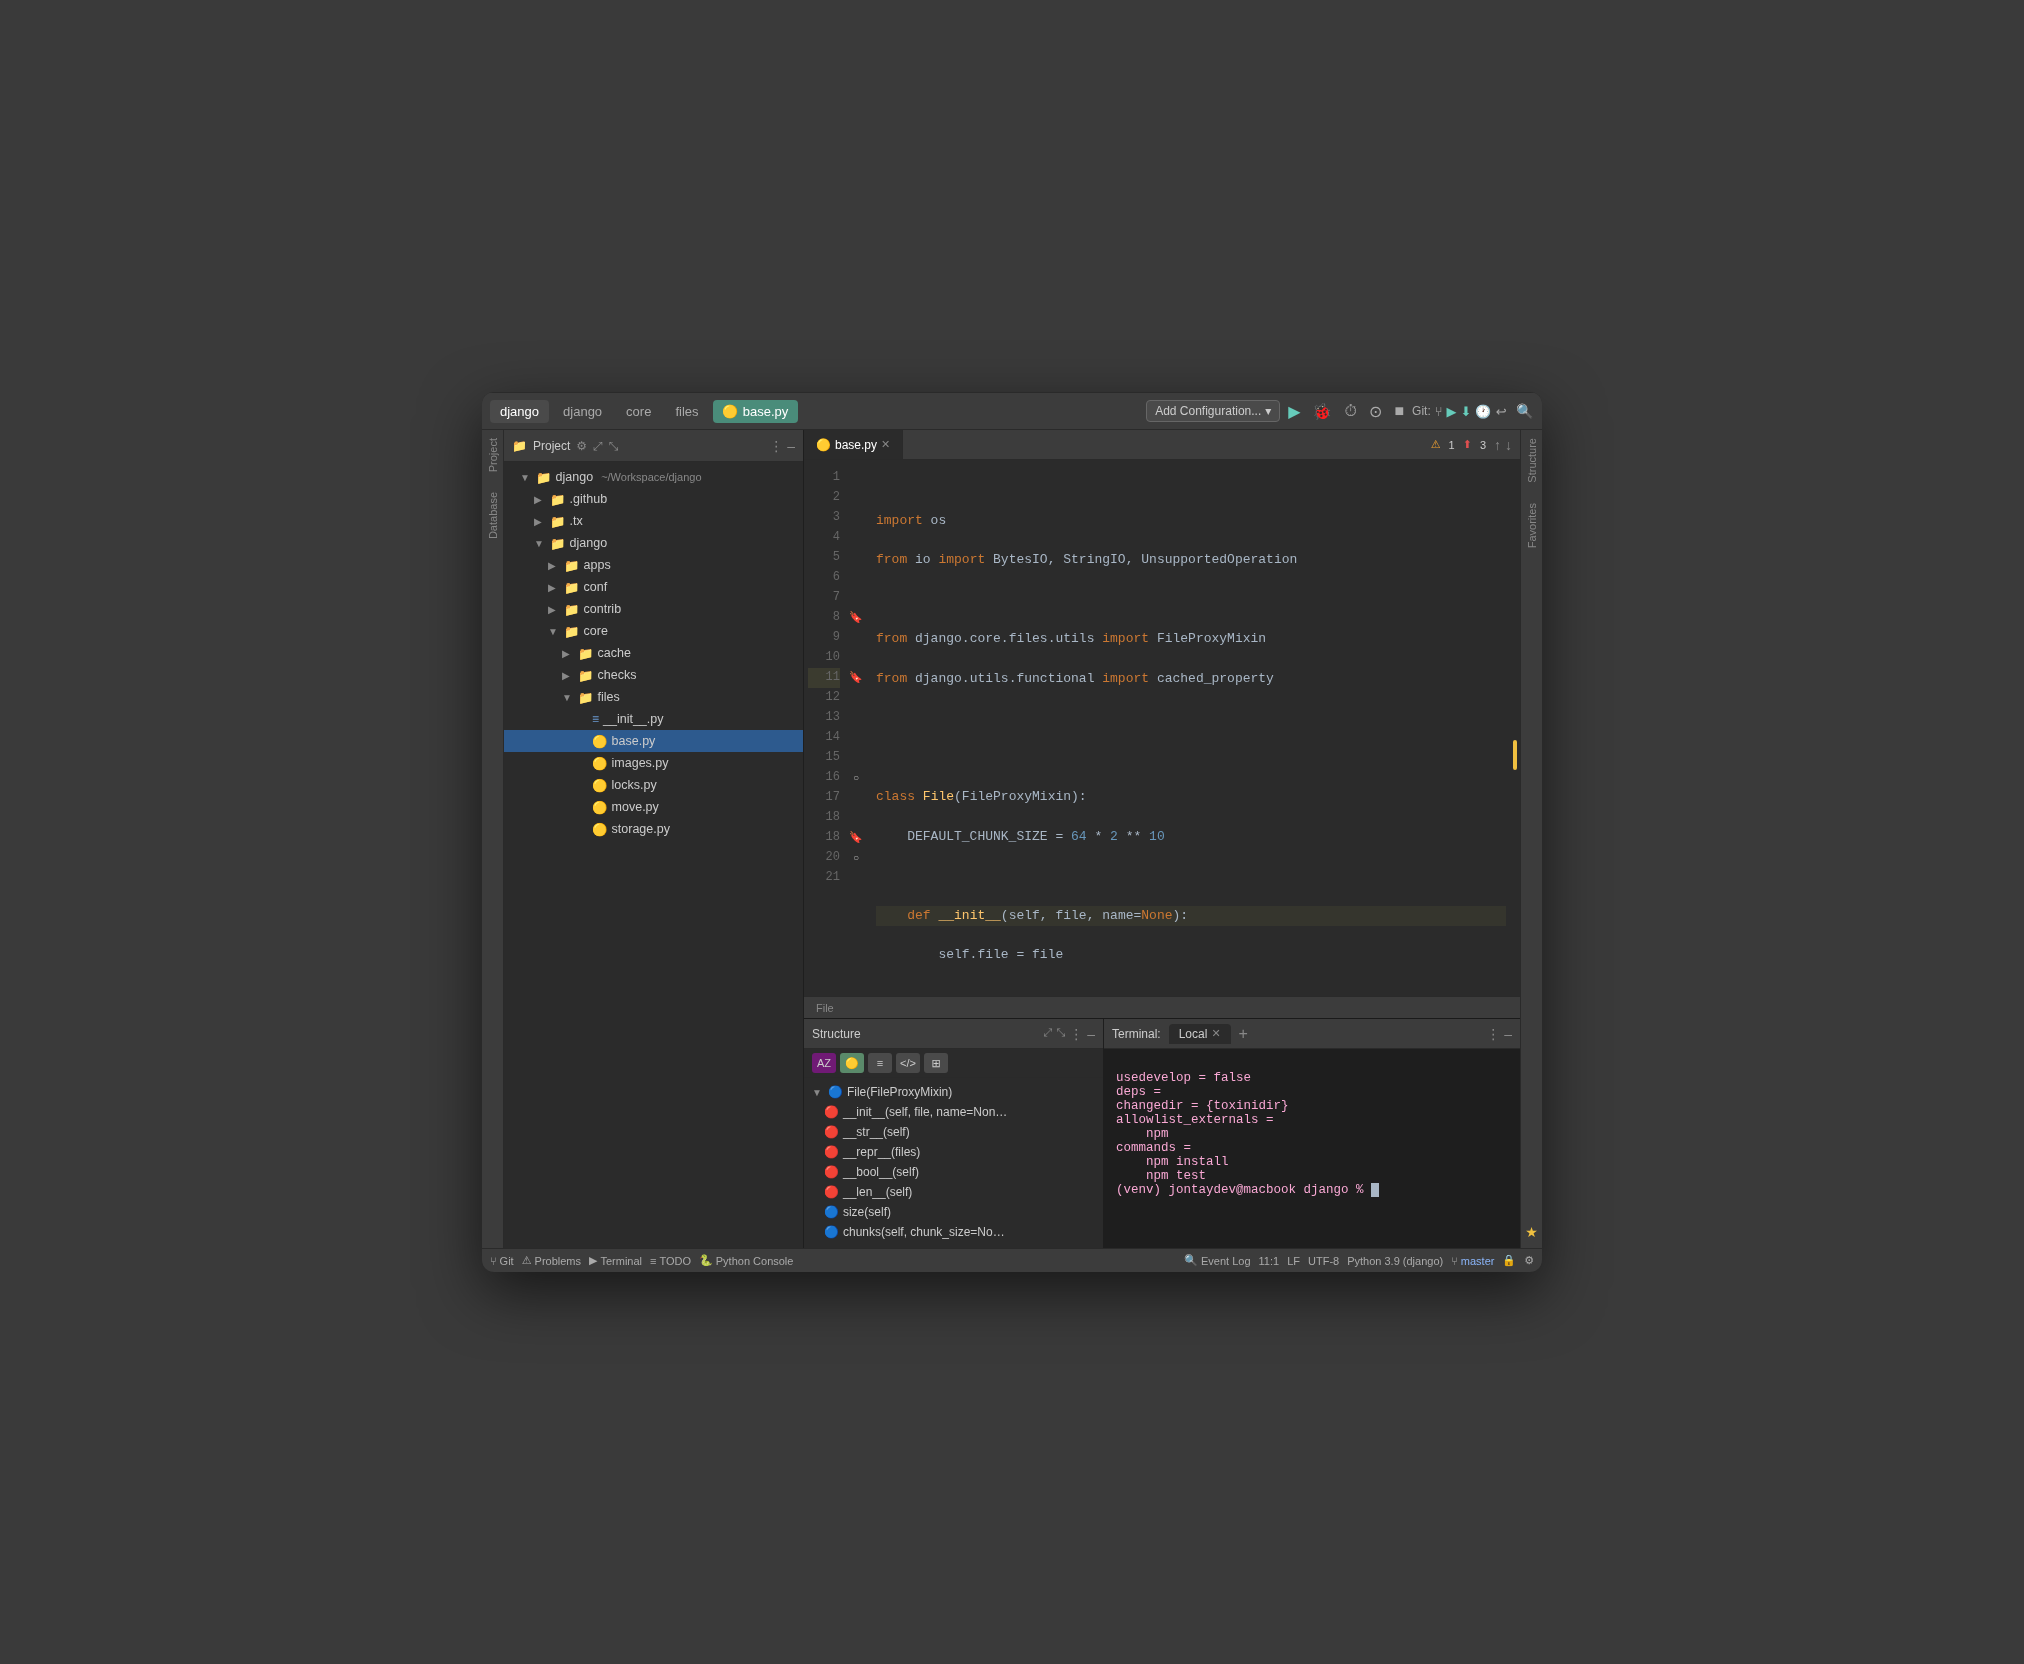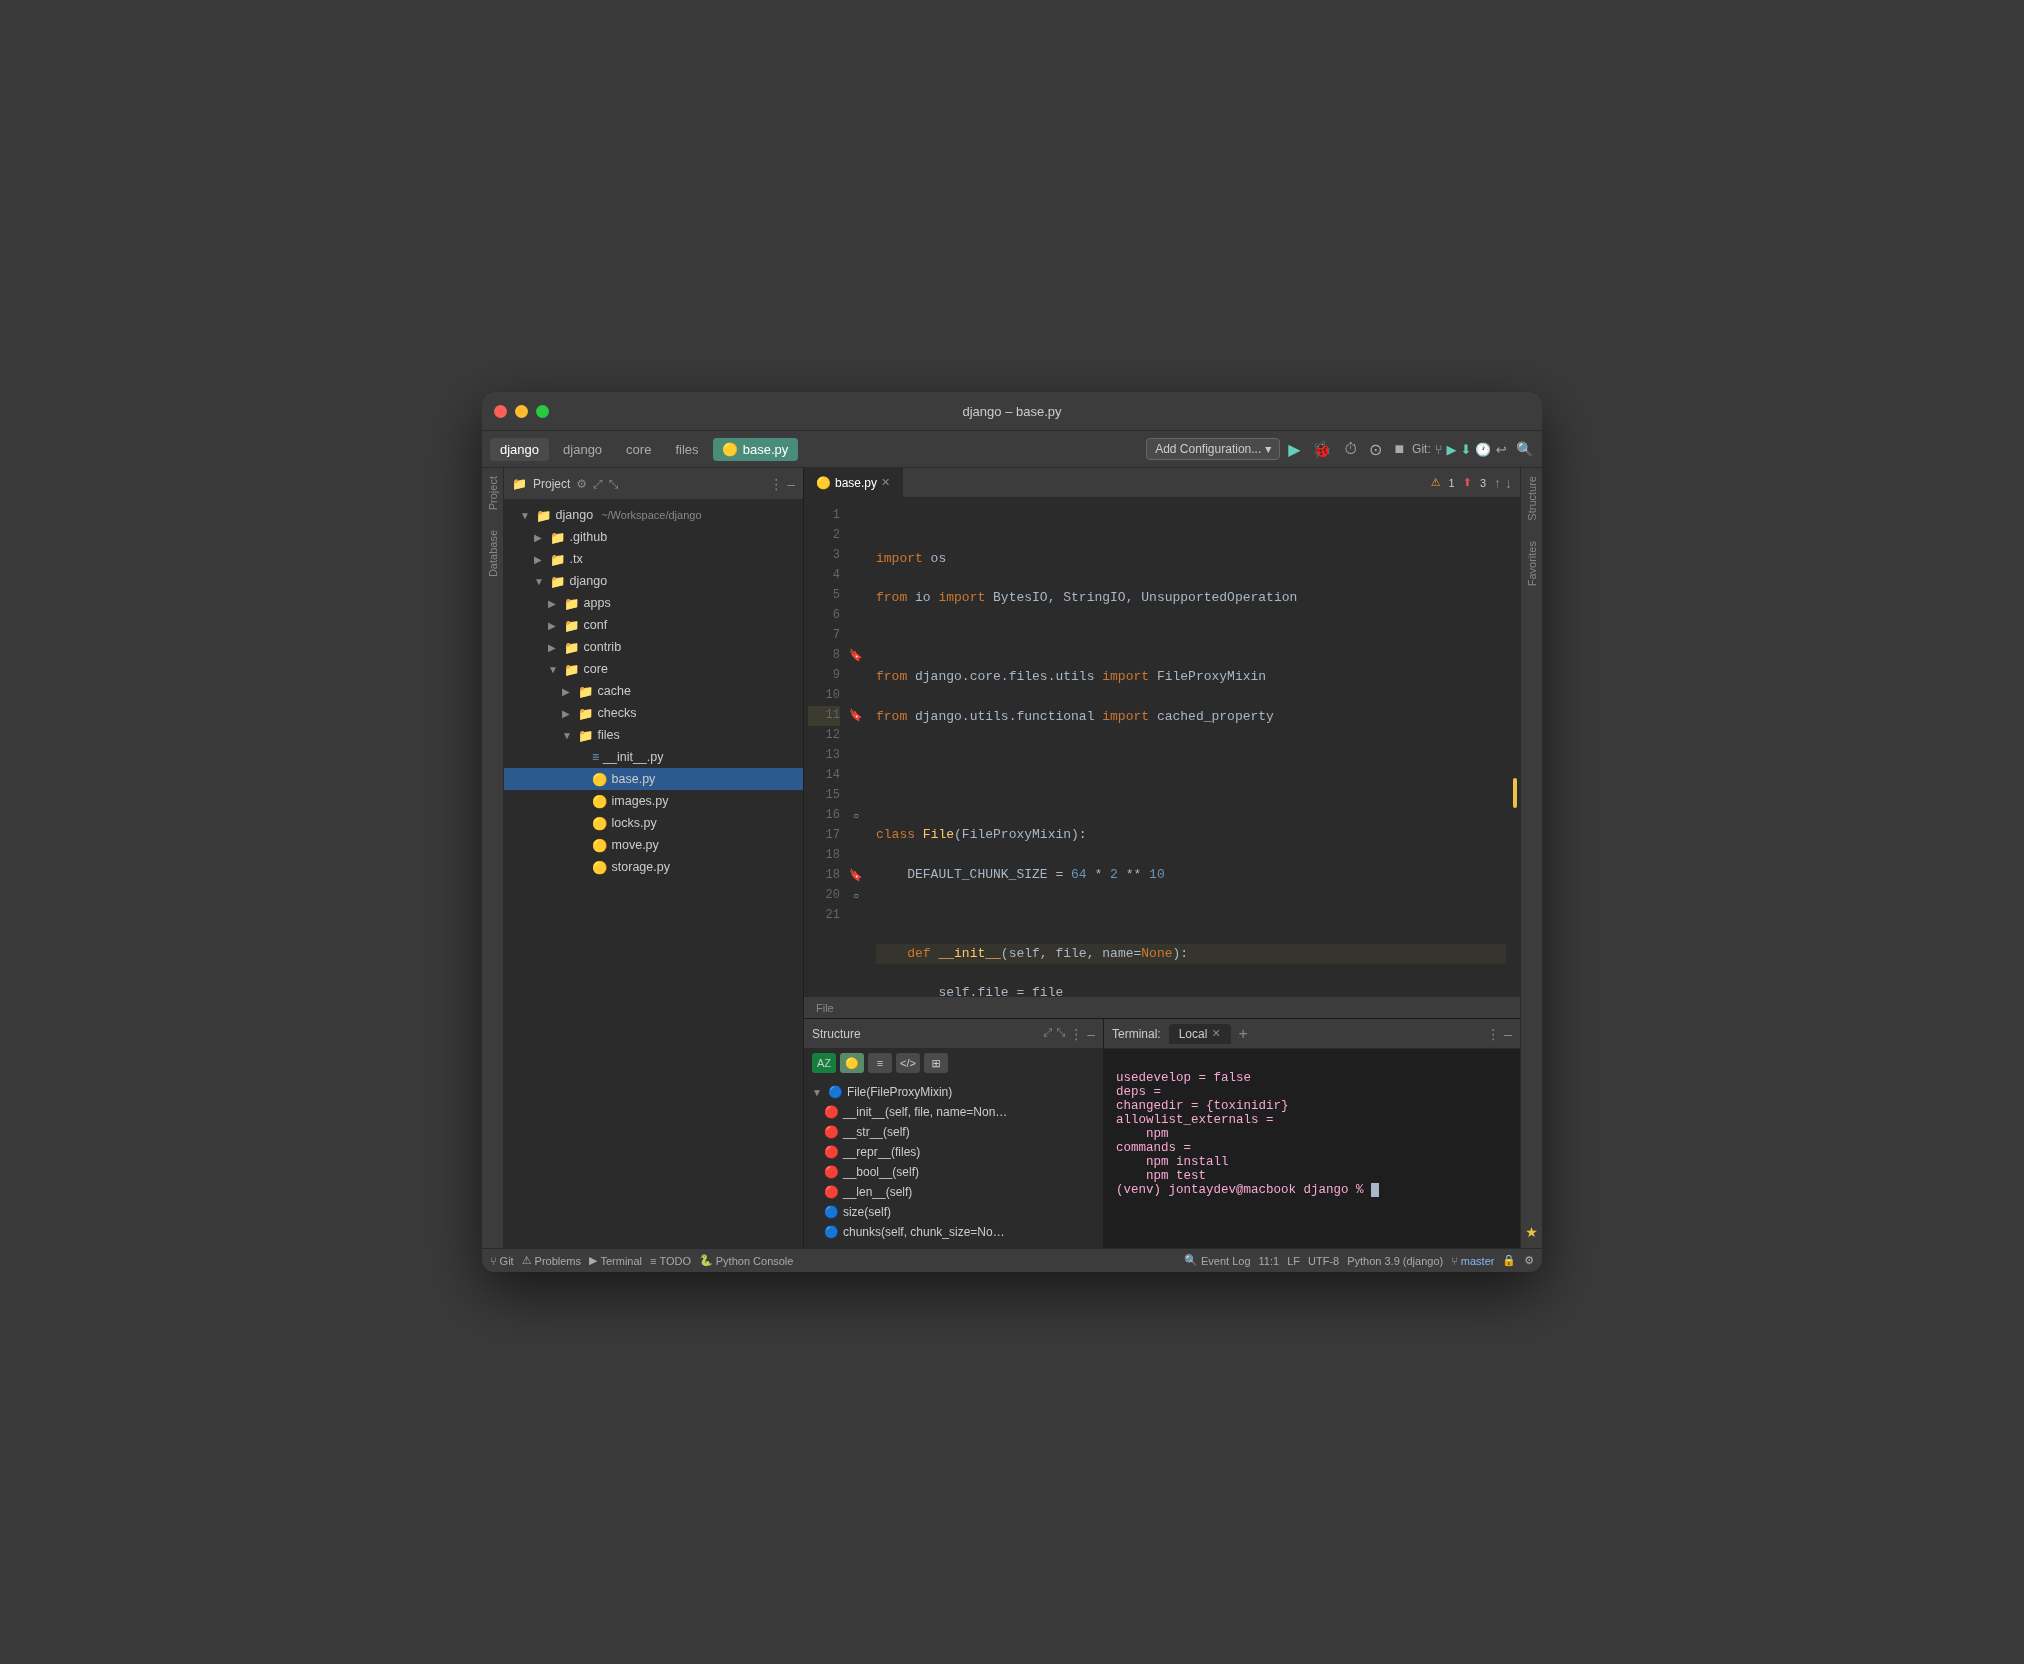--- a/index.html
+++ b/index.html
@@ -299,21 +299,21 @@
       height: 20px;
       background: #4a4a4a;
       border-radius: 3px;
       color: #ccc;
       font-size: 11px;
       display: flex;
       align-items: center;
       justify-content: center;
       cursor: pointer;
     }
-    .struct-btn.active { background: #15803d; }
+    .struct-btn.active { background: #701a75; }
     .structure-tree {
       flex: 1;
       overflow-y: auto;
       font-size: 12px;
       color: #ccc;
       padding: 4px 0;
     }
     .struct-item {
       display: flex;
       align-items: center;
@@ -421,28 +421,20 @@
     }
     .highlight-line {
       background: rgba(255,255,100,0.05);
     }
   </style>
 </head>
 <body>
 
 <div class="window">
 
-  <div class="title-bar">
-    <div class="traffic-lights">
-      <div class="traffic-light tl-red"></div>
-      <div class="traffic-light tl-yellow"></div>
-      <div class="traffic-light tl-green"></div>
-    </div>
-    <div class="title-bar-title">django – base.py</div>
-  </div>
 
   <div class="toolbar">
     <span class="toolbar-tab active">django</span>
     <span class="toolbar-tab">django</span>
     <span class="toolbar-tab">core</span>
     <span class="toolbar-tab">files</span>
     <div class="toolbar-file-tab">
       <span>🟡</span>
       <span>base.py</span>
     </div>

